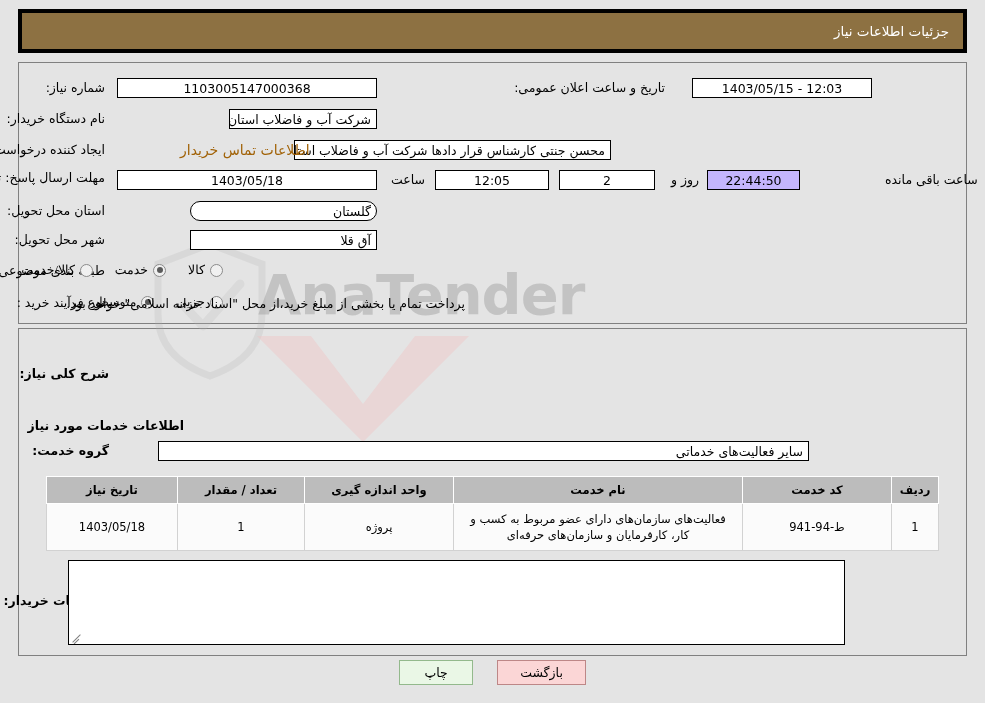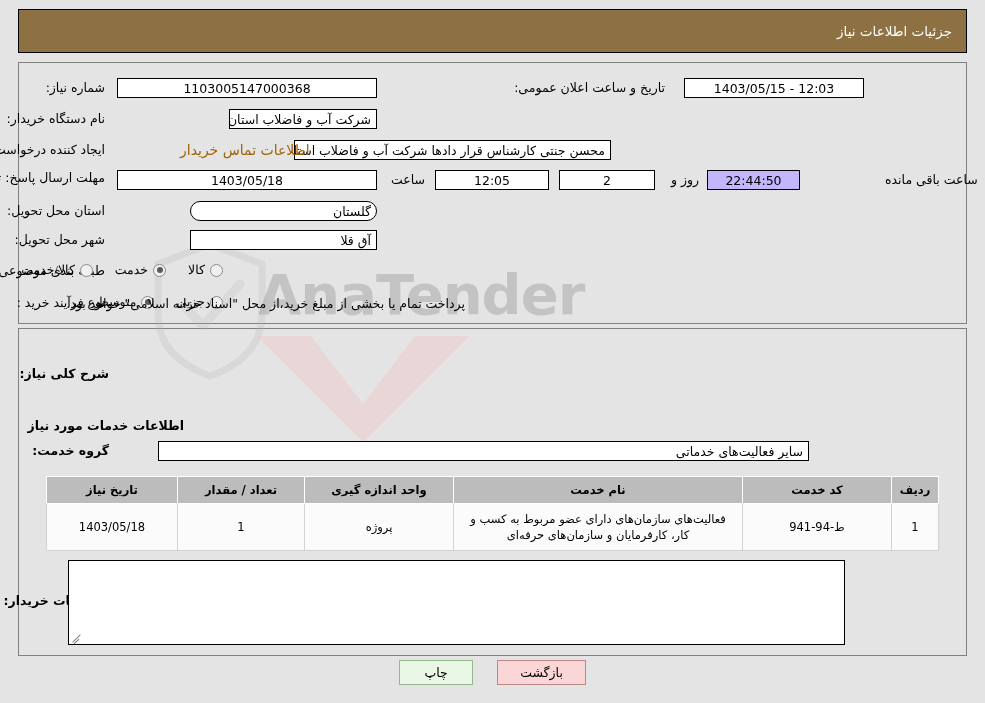--- a/index.html
+++ b/index.html
@@ -64,21 +64,21 @@
   }
 
   
   .header-bar {
     position: absolute;
     right: 18px;
     top: 9px;
     left: 18px;
     height: 44px;
     background: #8d7142;
-    border: 1px solid #000000;
+    border: 4px solid #000000;
     box-sizing: border-box;
     display: flex;
     align-items: center;
     justify-content: flex-start;
     padding-right: 14px;
     z-index: 3;
   }
   .header-title {
     color: #ffffff;
     font-size: 13.5px;
@@ -117,21 +117,21 @@
     height: 20px;
     line-height: 20px;
     font-size: 12.5px;
     color: #000;
     box-sizing: border-box;
     padding: 0 5px;
     overflow: hidden;
     text-overflow: clip;
     white-space: nowrap;
   }
-  .fbox.center { text-align: center; }
+  .fbox.center { text-align: center; margin-left: 8px; }
   .fbox.right  { text-align: right; }
   .fbox.cream  { background: #c4b5fd; }
   .fbox.num { direction: ltr; }
 
   .inline-text {
     font-size: 12.5px;
     color: #000;
     white-space: nowrap;
   }
   .link-text {

